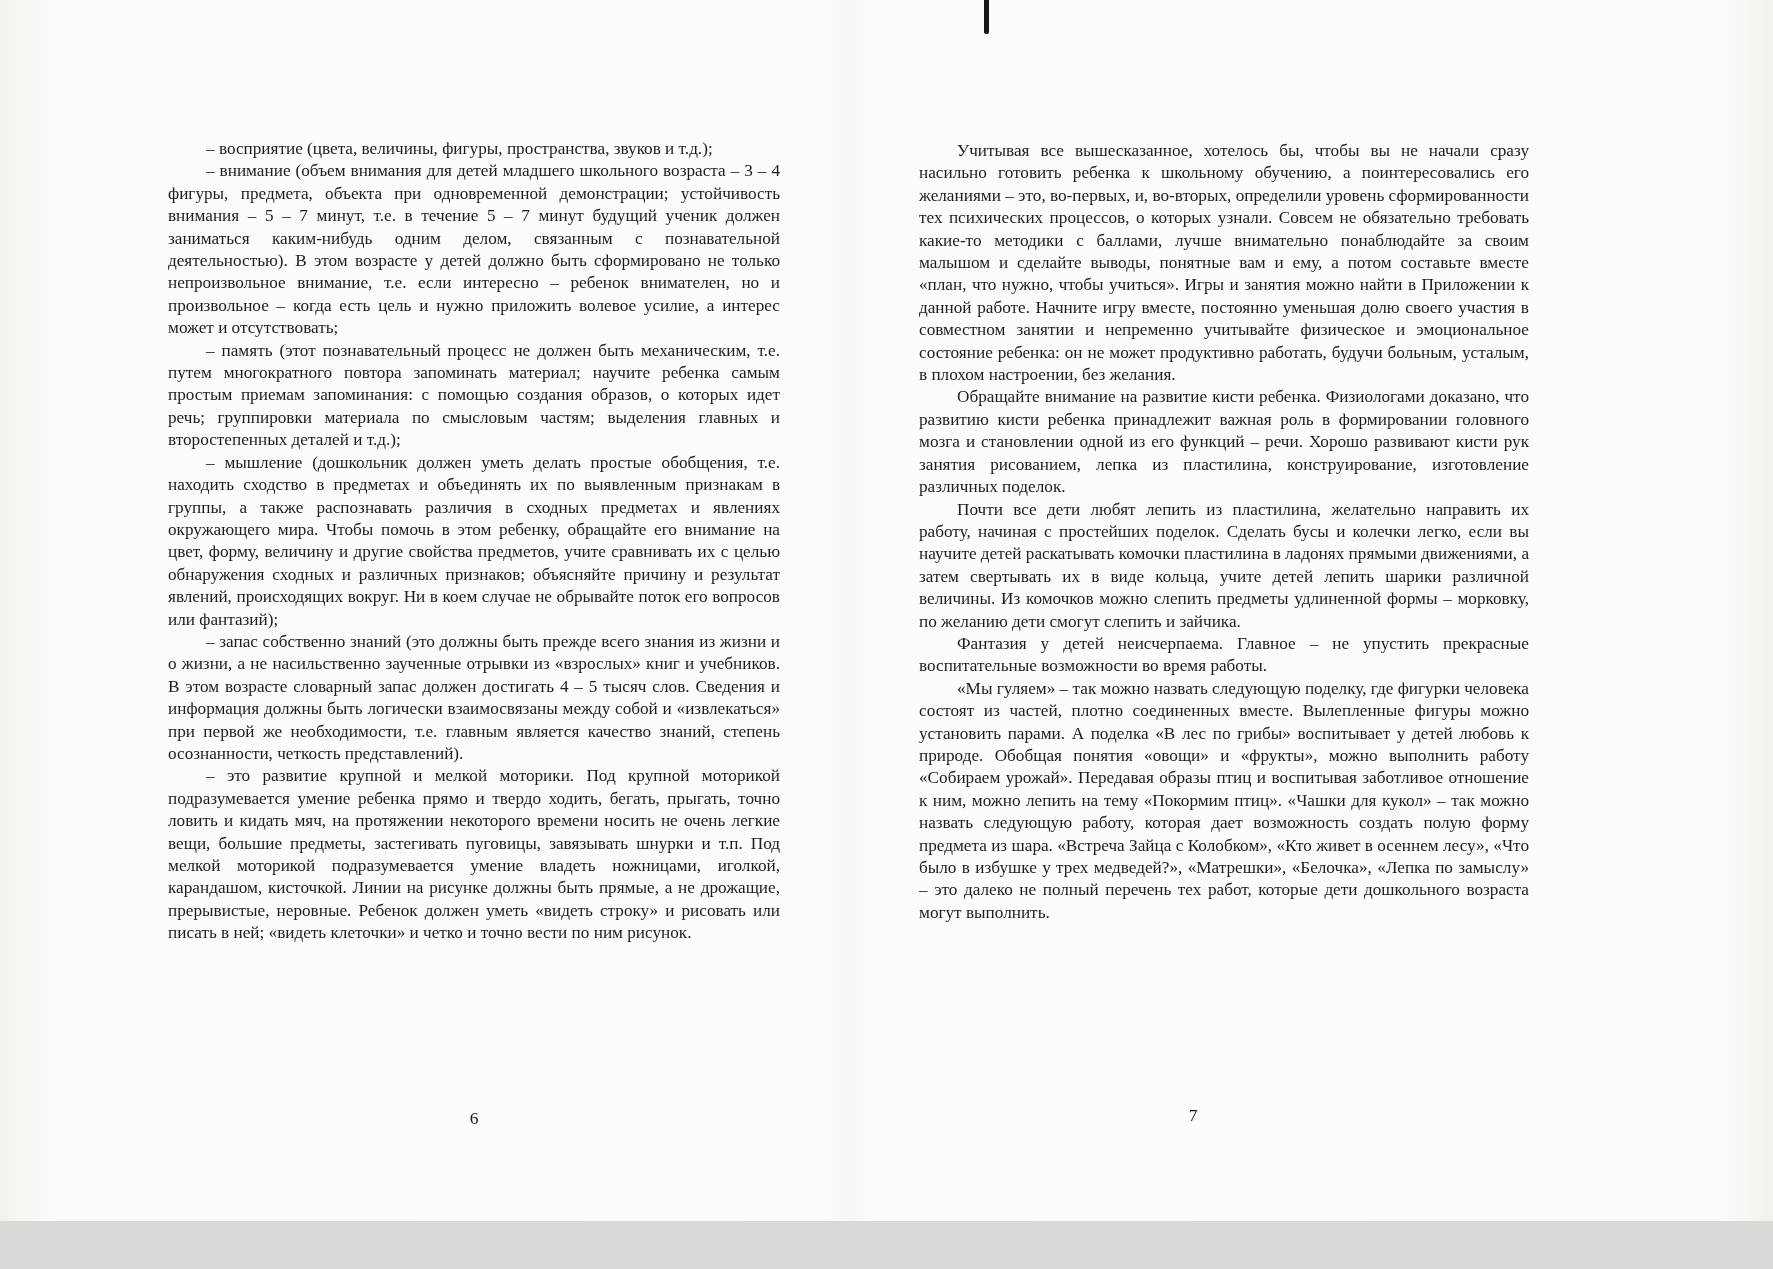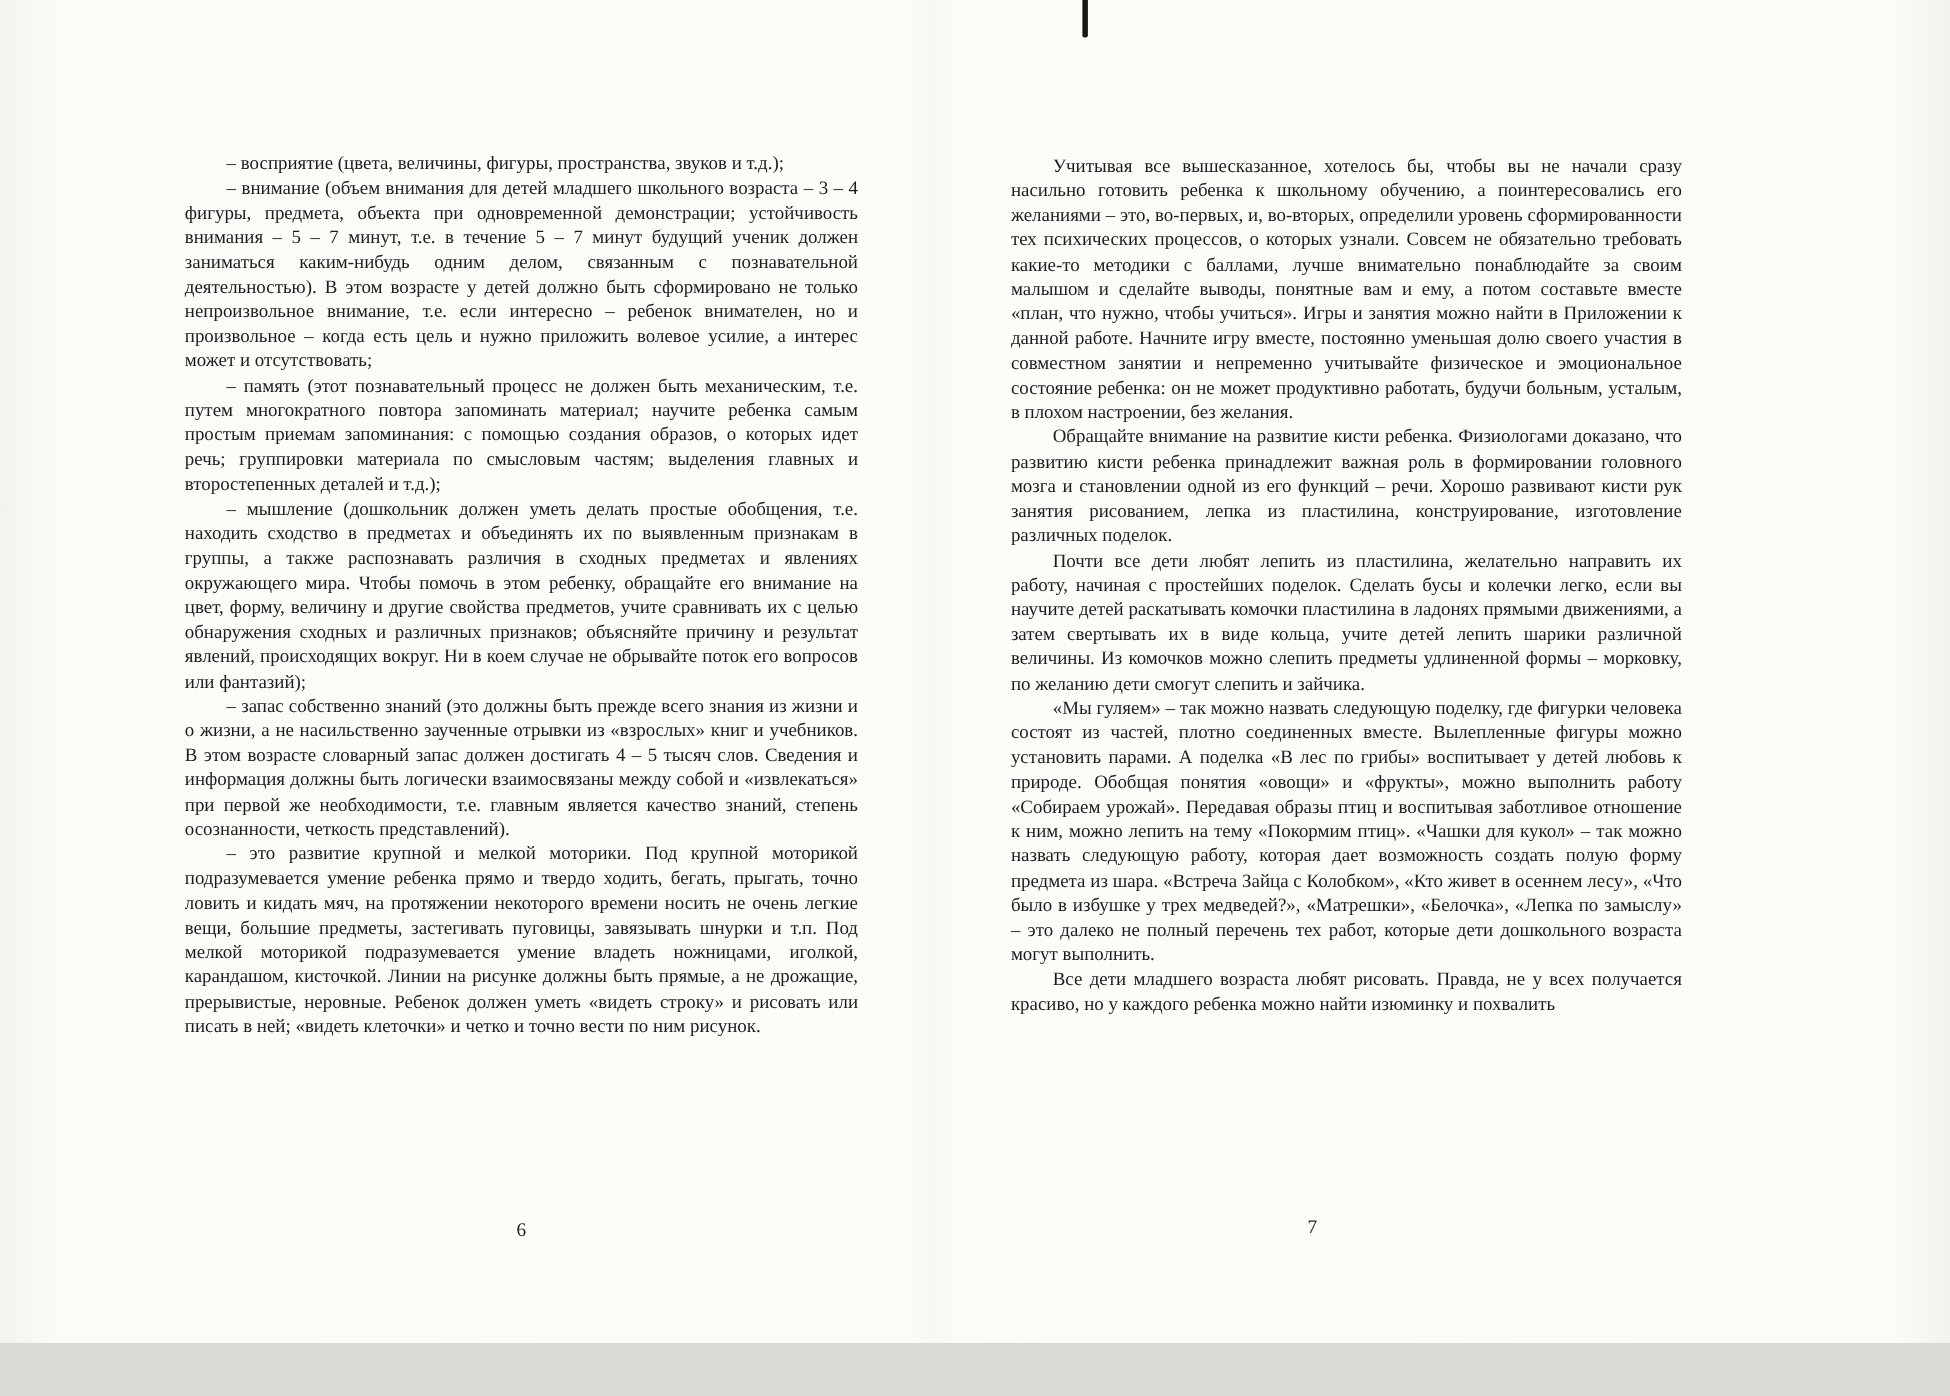--- a/index.html
+++ b/index.html
@@ -93,19 +93,19 @@
       <p class="para"><span>– запас собственно знаний (это должны быть прежде всего знания из жизни и о жизни, а не насильственно заученные отрывки из «взрослых» книг и учебников. В этом возрасте словарный запас должен достигать 4 – 5 тысяч слов. Сведения и информация должны быть логически взаимосвязаны между собой и «извлекаться» при первой же необходимости, т.е. главным является качество знаний, степень осознанности, четкость представлений).</span></p>
       <p class="para"><span>– это развитие крупной и мелкой моторики. Под крупной моторикой подразумевается умение ребенка прямо и твердо ходить, бегать, прыгать, точно ловить и кидать мяч, на протяжении некоторого времени носить не очень легкие вещи, большие предметы, застегивать пуговицы, завязывать шнурки и т.п. Под мелкой моторикой подразумевается умение владеть ножницами, иголкой, карандашом, кисточкой. Линии на рисунке должны быть прямые, а не дрожащие, прерывистые, неровные. Ребенок должен уметь </span><span class="it">«видеть строку»</span><span> и рисовать или писать в ней; </span><span class="it">«видеть клеточки»</span><span> и четко и точно вести по ним рисунок.</span></p>
     </div>
 
   <div class="page-number page-number-left">6</div>
 
   <div class="text-block text-block-right">
       <p class="para"><span>Учитывая все вышесказанное, хотелось бы, чтобы вы не начали сразу насильно готовить ребенка к школьному обучению, а поинтересовались его желаниями – это, во-первых, и, во-вторых, определили уровень сформированности тех психических процессов, о которых узнали. Совсем не обязательно требовать какие-то методики с баллами, лучше внимательно понаблюдайте за своим малышом и сделайте выводы, понятные вам и ему, а потом составьте вместе «план, что нужно, чтобы учиться». Игры и занятия можно найти в Приложении к данной работе. Начните игру вместе, постоянно уменьшая долю своего участия в совместном занятии и непременно учитывайте физическое и эмоциональное состояние ребенка: он не может продуктивно работать, будучи больным, усталым, в плохом настроении, без желания.</span></p>
       <p class="para"><span>Обращайте внимание на развитие кисти ребенка. Физиологами доказано, что развитию кисти ребенка принадлежит важная роль в формировании головного мозга и становлении одной из его функций – речи. Хорошо развивают кисти рук занятия рисованием, лепка из пластилина, конструирование, изготовление различных поделок.</span></p>
       <p class="para"><span>Почти все дети любят лепить из пластилина, желательно направить их работу, начиная с простейших поделок. Сделать бусы и колечки легко, если вы научите детей раскатывать комочки пластилина в ладонях прямыми движениями, а затем свертывать их в виде кольца, учите детей лепить шарики различной величины. Из комочков можно слепить предметы удлиненной формы – морковку, по желанию дети смогут слепить и зайчика.</span></p>
+      <p class="para"><span>Фантазия у детей неисчерпаема. Главное – не упустить прекрасные воспитательные возможности во время работы.</span></p>
       <p class="para"><span>«Мы гуляем» – так можно назвать следующую поделку, где фигурки человека состоят из частей, плотно соединенных вместе. Вылепленные фигуры можно установить парами. А поделка «В лес по грибы» воспитывает у детей любовь к природе. Обобщая понятия «овощи» и «фрукты», можно выполнить работу «Собираем урожай». Передавая образы птиц и воспитывая заботливое отношение к ним, можно лепить на тему «Покормим птиц». «Чашки для кукол» – так можно назвать следующую работу, которая дает возможность создать полую форму предмета из шара. «Встреча Зайца с Колобком», «Кто живет в осеннем лесу», «Что было в избушке у трех медведей?», «Матрешки», «Белочка», «Лепка по замыслу» – это далеко не полный перечень тех работ, которые дети дошкольного возраста могут выполнить.</span></p>
-      <p class="para"><span>Все дети младшего возраста любят рисовать. Правда, не у всех получается красиво, но у каждого ребенка можно найти изюминку и похвалить</span></p>
     </div>
 
   <div class="page-number page-number-right">7</div>
 
 </div>
 
 </body></html>

